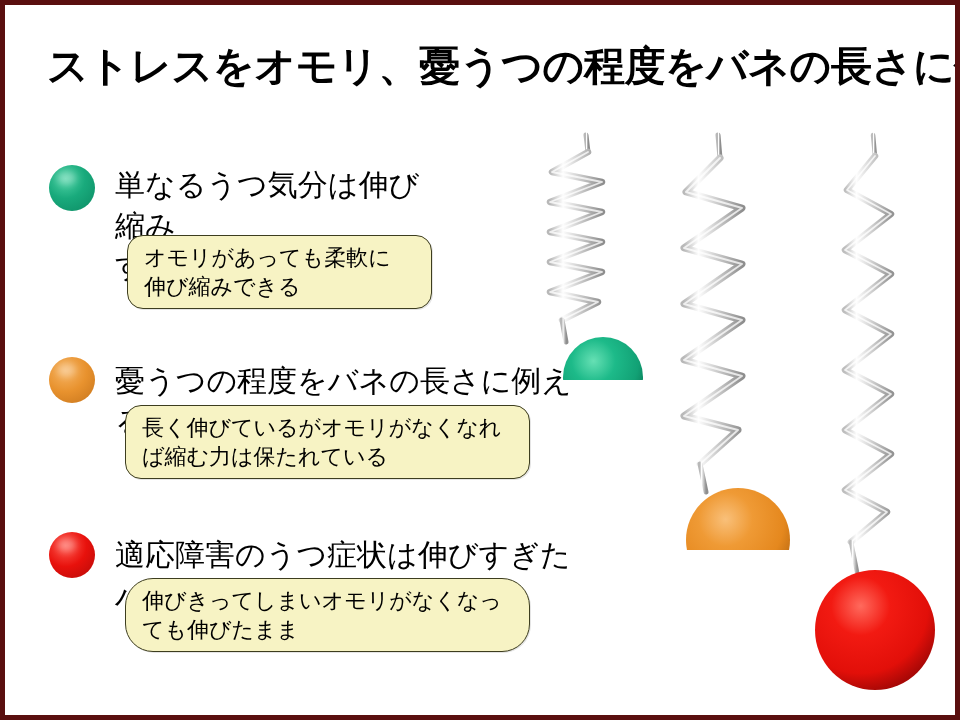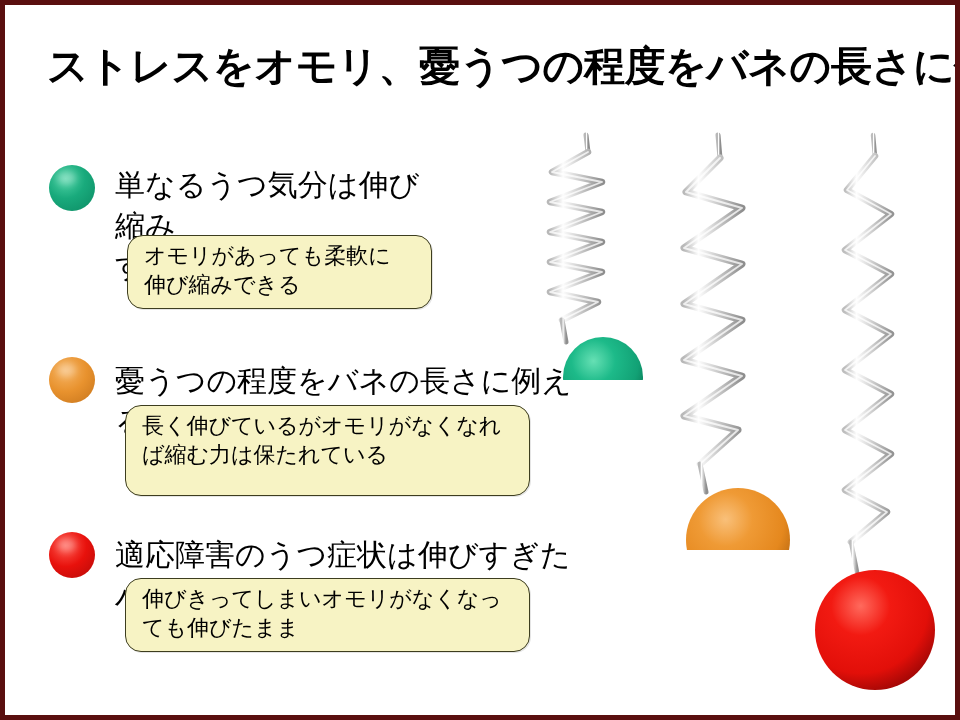--- a/index.html
+++ b/index.html
@@ -67,21 +67,20 @@
     background: #f7f3c4;
     border: 1.6px solid #3d3d1f;
     border-radius: 16px;
     box-sizing: border-box;
     padding: 8px 14px 9px 16px;
     font-size: 22px;
     line-height: 1.3;
     color: #000000;
     white-space: pre-line;
     box-shadow: 1px 1px 0 rgba(0,0,0,0.10);
-    font-family: Liberation Mono, monospace;
   }
 
   
   .spring-group { position: absolute; }
 
   
   #footer-text {
     position: absolute;
     right: 28px;
     bottom: 14px;
@@ -101,28 +100,28 @@
     <div class="bullet-dot" style="left:44px; top:160px; width:46px; height:46px; background:radial-gradient(circle at 36% 30%, #4fd3a6 0%, #19aa7c 45%, #0b8a62 100%);"></div>
     <div class="bullet-text" style="left:110px; top:160px; width:330px;">単なるうつ気分は伸び縮み
 するバネ</div>
     <div class="callout" style="left:122px; top:230px; width:305px; height:74px;">オモリがあっても柔軟に
 伸び縮みできる</div>
   </div>
 
   <div class="row">
     <div class="bullet-dot" style="left:44px; top:352px; width:46px; height:46px; background:radial-gradient(circle at 36% 30%, #f6b463 0%, #e8922e 48%, #c5731a 100%);"></div>
     <div class="bullet-text" style="left:110px; top:356px; width:470px;">憂うつの程度をバネの長さに例える</div>
-    <div class="callout" style="left:120px; top:400px; width:405px; height:91px;">長く伸びているがオモリがなくなれ
+    <div class="callout" style="left:120px; top:400px; width:405px; height:74px;">長く伸びているがオモリがなくなれ
 ば縮む力は保たれている</div>
   </div>
 
   <div class="row">
     <div class="bullet-dot" style="left:44px; top:527px; width:46px; height:46px; background:radial-gradient(circle at 36% 30%, #ff5a4f 0%, #e8110c 48%, #b50a08 100%);"></div>
     <div class="bullet-text" style="left:110px; top:530px; width:470px;">適応障害のうつ症状は伸びすぎたバネ</div>
-    <div class="callout" style="left:120px; top:573px; width:405px; height:74px;">伸びきってしまいオモリがなくなっ
+    <div class="callout" style="left:120px; top:573px; width:405px; height:74px;border-radius:28px;">伸びきってしまいオモリがなくなっ
 ても伸びたまま</div>
   </div>
 
   <div class="spring-group" style="left:535px; top:125px; width:140px; height:240px;">
     <svg width="140" height="250" viewBox="0 0 140 250">
       <defs>
         <linearGradient id="wireA" x1="0" y1="0" x2="1" y2="0">
           <stop offset="0%" stop-color="#b8b8b8"></stop>
           <stop offset="25%" stop-color="#fdfdfd"></stop>
           <stop offset="55%" stop-color="#cfcfcf"></stop>

